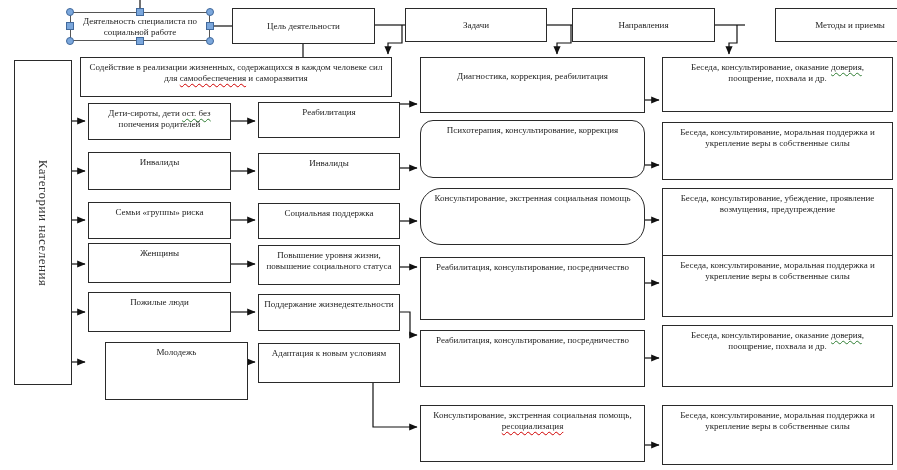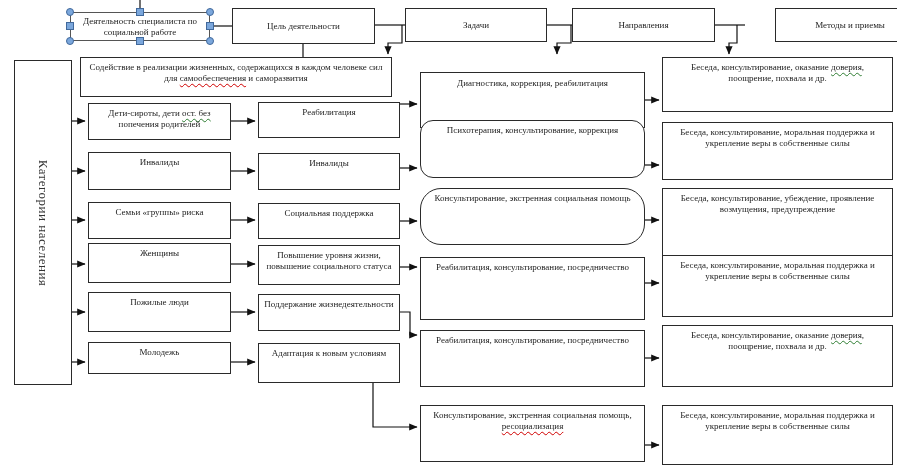--- a/index.html
+++ b/index.html
@@ -110,30 +110,30 @@
     <span class="vlabel">Категории населения</span>
   </div>
 
   <div class="b" style="left:80px;top:57px;width:312px;height:40px;"><span><span>Содействие в реализации жизненных, содержащихся в каждом человеке сил для </span><span class="sq-red">самообеспечения</span><span> и саморазвития</span></span></div>
 
   <div class="b" style="left:88px;top:103px;width:143px;height:37px;"><span><span>Дети-сироты, дети </span><span class="sq-green">ост. без</span><span> попечения родителей</span></span></div>
   <div class="b" style="left:88px;top:152px;width:143px;height:38px;"><span>Инвалиды</span></div>
   <div class="b" style="left:88px;top:202px;width:143px;height:37px;"><span>Семьи «группы» риска</span></div>
   <div class="b" style="left:88px;top:243px;width:143px;height:40px;"><span>Женщины</span></div>
   <div class="b" style="left:88px;top:292px;width:143px;height:40px;"><span>Пожилые люди</span></div>
-  <div class="b" style="left:88px;top:342px;width:143px;height:32px;"><span>Молодежь</span></div>
+  <div class="b" style="left:105px;top:342px;width:143px;height:58px;"><span>Молодежь</span></div>
 
   <div class="b" style="left:258px;top:102px;width:142px;height:36px;"><span>Реабилитация</span></div>
   <div class="b" style="left:258px;top:153px;width:142px;height:37px;"><span>Инвалиды</span></div>
   <div class="b" style="left:258px;top:203px;width:142px;height:36px;"><span>Социальная поддержка</span></div>
   <div class="b" style="left:258px;top:245px;width:142px;height:40px;"><span>Повышение уровня жизни, повышение социального статуса</span></div>
   <div class="b" style="left:258px;top:294px;width:142px;height:37px;"><span>Поддержание жизнедеятельности</span></div>
   <div class="b" style="left:258px;top:343px;width:142px;height:40px;"><span>Адаптация к новым условиям</span></div>
 
-  <div class="b" style="left:420px;top:72px;width:225px;height:56px;padding-top:5px;"><span>Диагностика, коррекция, реабилитация</span></div>
+  <div class="b" style="left:420px;top:57px;width:225px;height:56px;padding-top:13px;"><span>Диагностика, коррекция, реабилитация</span></div>
   <div class="b" style="left:420px;top:120px;width:225px;height:58px;border-radius:13px;"><span>Психотерапия, консультирование, коррекция</span></div>
   <div class="b" style="left:420px;top:188px;width:225px;height:57px;border-radius:21px;"><span>Консультирование, экстренная социальная помощь</span></div>
   <div class="b" style="left:420px;top:257px;width:225px;height:63px;"><span>Реабилитация, консультирование, посредничество</span></div>
   <div class="b" style="left:420px;top:330px;width:225px;height:57px;"><span>Реабилитация, консультирование, посредничество</span></div>
   <div class="b" style="left:420px;top:405px;width:225px;height:57px;"><span><span>Консультирование, экстренная социальная помощь, </span><span class="sq-red">ресоциализация</span><span></span></span></div>
 
   <div class="b" style="left:662px;top:57px;width:231px;height:55px;"><span><span>Беседа, консультирование, оказание </span><span class="sq-green">доверия</span><span>, поощрение, похвала и др.</span></span></div>
   <div class="b" style="left:662px;top:122px;width:231px;height:58px;"><span>Беседа, консультирование, моральная поддержка и укрепление веры в собственные силы</span></div>
   <div class="b" style="left:662px;top:188px;width:231px;height:68px;"><span>Беседа, консультирование, убеждение, проявление возмущения, предупреждение</span></div>
   <div class="b" style="left:662px;top:255px;width:231px;height:62px;"><span>Беседа, консультирование, моральная поддержка и укрепление веры в собственные силы</span></div>

